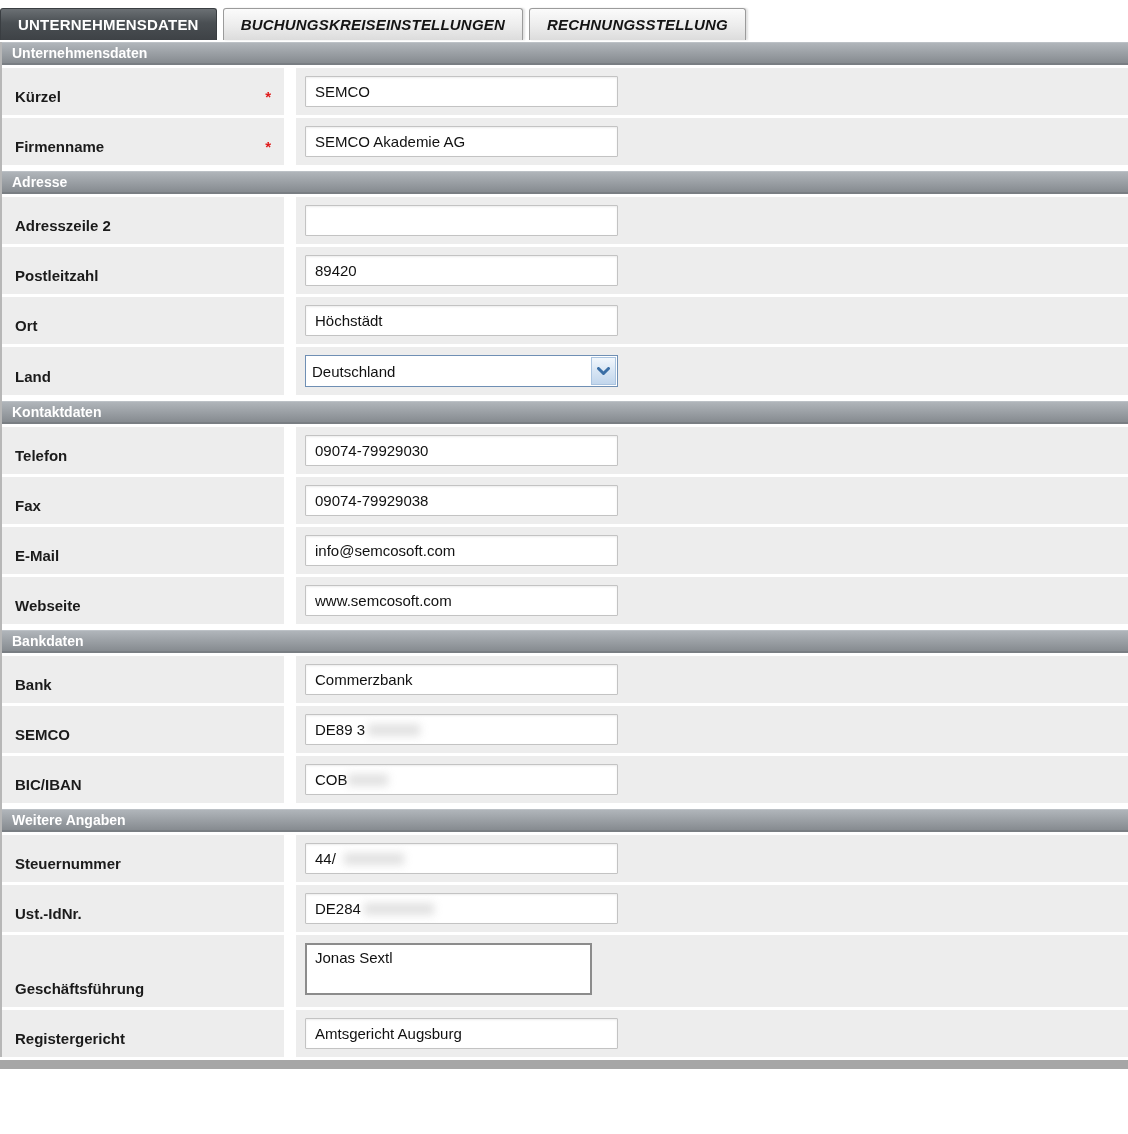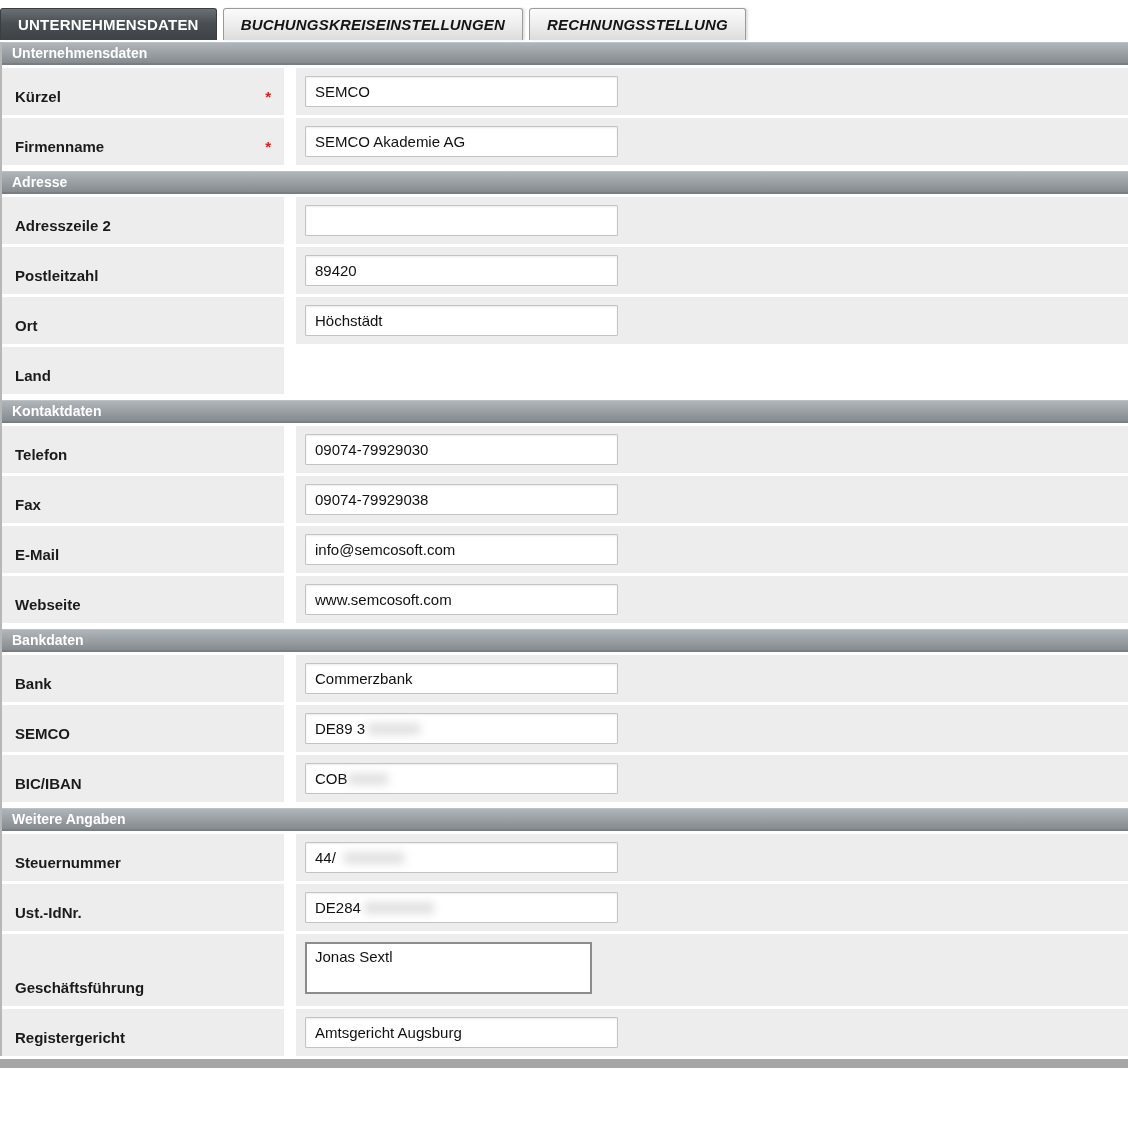--- a/index.html
+++ b/index.html
@@ -233,20 +233,32 @@
       </div>
       <div class="field-cell">
         <input class="txt" type="text" value="Höchstädt" style="">
       </div>
     </div>
 
     <div class="row">
       <div class="label-cell">
         <span class="lbl">Land</span>
       </div>
+      <div class="field-cell">
+        <div class="combo">
+          <div class="combo-text">Deutschland</div>
+          <div class="combo-btn">
+            <span>
+              <svg width="13" height="9" viewBox="0 0 13 9">
+                <polyline points="1.5,1.5 6.5,6.5 11.5,1.5" fill="none" stroke="#3a6ea5" stroke-width="3" stroke-linecap="round" stroke-linejoin="round"></polyline>
+              </svg>
+            </span>
+          </div>
+        </div>
+      </div>
     </div>
   </div>
 
   <div class="section">
     <div class="sec-head">Kontaktdaten</div>
 
     <div class="row">
       <div class="label-cell">
         <span class="lbl">Telefon</span>
       </div>

